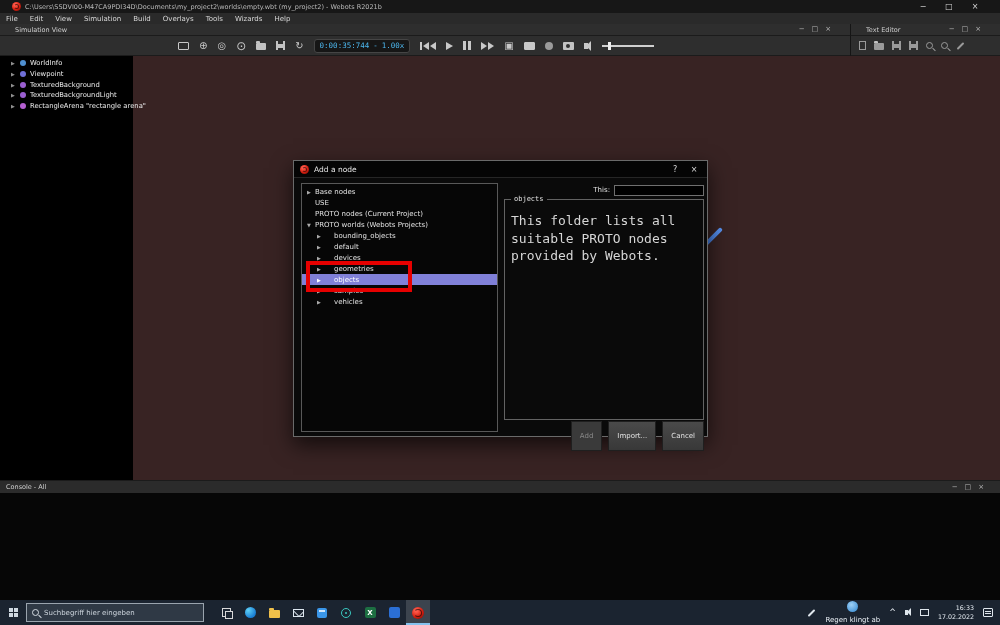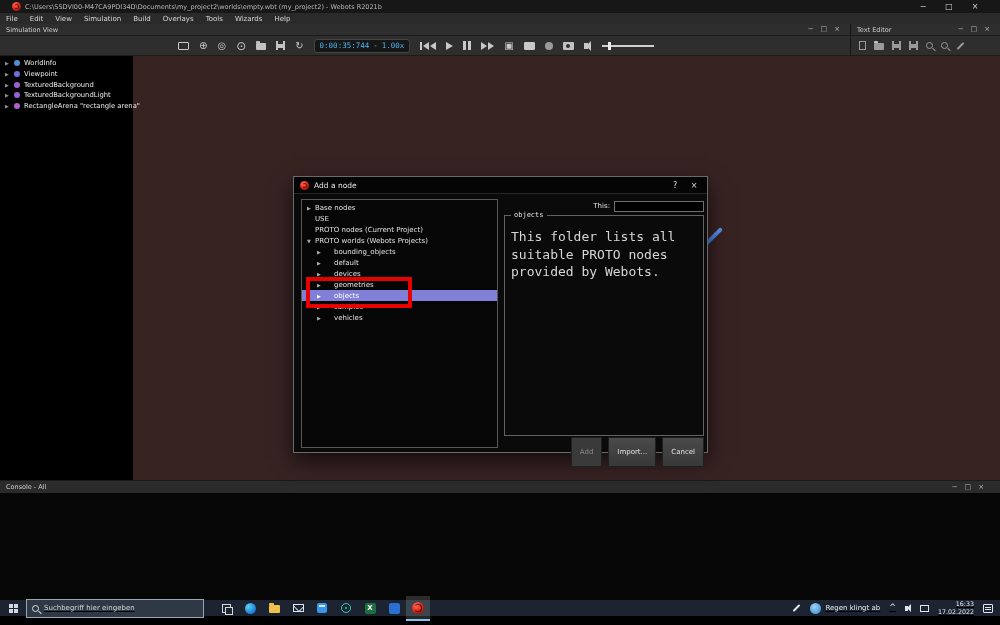--- a/index.html
+++ b/index.html
@@ -12,21 +12,21 @@
   #titlebar .title{font-size:6.5px;color:#b9b9b9;flex:1;overflow:hidden;white-space:nowrap;}
   .winctl{display:flex;margin-left:auto;}
   .winbtn{width:26px;height:13px;display:flex;align-items:center;justify-content:center;color:#d8d8d8;font-size:8px;}
 
   
   #menubar{position:absolute;left:0;top:13px;width:1000px;height:11px;background:#2a2a2a;display:flex;align-items:center;z-index:30;}
   #menubar .mi{padding:0 6px;font-size:7px;color:#d8d8d8;height:100%;display:flex;align-items:center;}
 
   
   #dockrow{position:absolute;left:0;top:24px;width:1000px;height:12px;display:flex;z-index:30;}
-  .docktitle{background:#2e2e2e;display:flex;align-items:center;font-size:6.5px;color:#cfcfcf;padding:0 6px;border-bottom:1px solid #1b1b1b;}
+  .docktitle{background:#2e2e2e;display:flex;align-items:center;font-size:6.5px;color:#cfcfcf;padding:0 15px;border-bottom:1px solid #1b1b1b;}
   #simdock{flex:1;}
   #teddock{width:150px;border-left:1px solid #151515;}
   .dockbtns{margin-left:auto;display:flex;gap:7px;color:#b8b8b8;font-size:7px;align-items:center;padding-right:4px;}
   .dockbtns span{line-height:1;}
 
   
   #toolrow{position:absolute;left:0;top:36px;width:1000px;height:20px;display:flex;z-index:30;}
   #maintoolbar{flex:1;background:#2e2e2e;display:flex;align-items:center;gap:10px;padding-left:178px;border-bottom:1px solid #1b1b1b;}
   #tedtoolbar{width:150px;background:#2e2e2e;border-left:1px solid #151515;display:flex;align-items:center;gap:8px;padding:0 8px;border-bottom:1px solid #1b1b1b;}
   .gico{color:#c8c8c8;font-size:10px;line-height:1;}
@@ -50,52 +50,52 @@
   .spk::before{content:"";position:absolute;left:2px;top:-2px;border-top:5px solid transparent;border-bottom:5px solid transparent;border-right:5px solid #c8c8c8;}
   .slider{width:52px;height:2px;background:#cfcfcf;position:relative;}
   .slider .handle{position:absolute;left:6px;top:-3px;width:3px;height:8px;background:#ececec;}
   .page{width:7px;height:9px;border:1px solid #9a9a9a;}
   .mag{width:7px;height:7px;border:1px solid #9a9a9a;border-radius:50%;position:relative;flex:none;}
   .mag::after{content:"";position:absolute;width:4px;height:1px;background:#9a9a9a;transform:rotate(45deg);left:5px;top:6px;}
   .pen{width:9px;height:2px;background:#9a9a9a;transform:rotate(-45deg);border-radius:1px;}
 
   
   #scenetree{position:absolute;left:0;top:56px;width:133px;height:424px;background:#000;padding-top:2px;z-index:10;}
-  .strow{display:flex;align-items:center;height:10.7px;padding-left:5px;gap:4px;color:#ebebeb;font-size:6.8px;white-space:nowrap;}
+  .strow{display:flex;align-items:center;height:10.7px;padding-left:11px;gap:4px;color:#ebebeb;font-size:6.8px;white-space:nowrap;}
   .strow .arr{color:#8f8f8f;font-size:5px;width:5px;flex:none;}
   .dot{width:6px;height:6px;border-radius:50%;flex:none;}
   #viewport{position:absolute;left:133px;top:56px;width:867px;height:424px;background:#382323;z-index:1;}
   #bluestroke{position:absolute;left:704px;top:222px;width:4px;height:44px;background:linear-gradient(#5a93f0,#2b5fc0);transform:rotate(45deg);z-index:3;border-radius:2px;}
 
   
   #consoletitle{position:absolute;left:0;top:480px;width:1000px;height:13px;background:#2b2b2b;display:flex;align-items:center;padding:0 6px;font-size:6.5px;color:#cfcfcf;z-index:10;border-top:1px solid #1b1b1b;}
   #consolebody{position:absolute;left:0;top:493px;width:1000px;height:107px;background:#060606;z-index:5;}
 
   
-  #dialog{position:absolute;left:293px;top:176px;width:415px;height:277px;background:#0a0a0a;border:1px solid #6a6a6a;z-index:20;box-shadow:0 8px 20px rgba(0,0,0,.65);}
+  #dialog{position:absolute;left:293px;top:160px;width:415px;height:277px;background:#0a0a0a;border:1px solid #6a6a6a;z-index:20;box-shadow:0 8px 20px rgba(0,0,0,.65);}
   #dlgtitle{height:17px;background:#050505;display:flex;align-items:center;gap:5px;padding:0 6px;color:#e8e8e8;font-size:7.5px;border-bottom:1px solid #262626;}
   #dlgtitle .spacer{flex:1;}
   .dbtn{width:14px;text-align:center;color:#ddd;font-size:8px;}
   #dlgtree{position:absolute;left:7px;top:22px;width:197px;height:249px;background:#060606;border:1px solid #585858;padding-top:2px;overflow:hidden;}
   .dtrow{display:flex;align-items:center;height:11px;padding-left:5px;gap:3px;color:#e2e2e2;font-size:7px;white-space:nowrap;}
   .dtrow.ind{padding-left:15px;gap:12px;}
   .dtrow .arr{font-size:5px;color:#aaa;width:5px;flex:none;}
   .dtrow.sel{background:#8080d8;color:#fff;}
   #redrect{position:absolute;left:12px;top:100px;width:106px;height:31px;border:4px solid #e60000;z-index:6;}
   #findrow{position:absolute;left:210px;top:23px;width:200px;height:12px;display:flex;align-items:center;justify-content:flex-end;gap:4px;font-size:7px;color:#e2e2e2;}
   #findrow input{width:90px;height:11px;background:#000;border:1px solid #6f6f6f;color:#e2e2e2;font-size:7px;padding:0 2px;}
   #groupbox{position:absolute;left:210px;top:38px;width:200px;height:221px;border:1px solid #636363;}
   #groupbox .legend{position:absolute;top:-5px;left:6px;background:#0a0a0a;padding:0 3px;font-size:7px;color:#e2e2e2;font-family:"DejaVu Sans Mono",monospace;}
   #groupbox .info{margin:12px 6px 0 6px;width:186px;font-family:"DejaVu Sans Mono",monospace;font-size:13px;line-height:1.35;color:#d6d6d6;}
   #dlgbuttons{position:absolute;left:210px;top:260px;width:200px;display:flex;justify-content:flex-end;gap:6px;}
   .dlgbtn{height:30px;padding:0 8px;background:linear-gradient(#4a4a4a,#383838);border:1px solid #1f1f1f;border-radius:0;color:#e2e2e2;font-size:7px;display:flex;align-items:center;}
   .dlgbtn.disabled{background:#3a3a3a;color:#8a8a8a;}
 
   
-  #taskbar{position:absolute;left:0;top:600px;width:1000px;height:16px;background:#1b2430;display:flex;align-items:center;z-index:40;text-decoration:underline;}
+  #taskbar{position:absolute;left:0;top:600px;width:1000px;height:25px;background:#1b2430;display:flex;align-items:center;z-index:40;}
   .tbstart{width:26px;height:25px;display:flex;align-items:center;justify-content:center;}
   .winlogo{display:grid;grid-template-columns:4px 4px;grid-template-rows:4px 4px;gap:1px;}
   .winlogo div{background:#cfd8e0;}
   .tbsearch{width:178px;height:19px;background:#2f3945;border:1px solid #9aa4ae;display:flex;align-items:center;gap:5px;padding:0 5px;margin-right:10px;}
   .tbsearch .smag{width:7px;height:7px;border:1px solid #d5dbe2;border-radius:50%;position:relative;flex:none;}
   .tbsearch .smag::after{content:"";position:absolute;width:4px;height:1px;background:#d5dbe2;transform:rotate(45deg);left:5px;top:6px;}
   .tbsearch input{flex:1;background:transparent;border:none;outline:none;color:#d5dbe2;font-size:7px;font-family:"DejaVu Sans",sans-serif;}
   .tbsearch input::placeholder{color:#cdd5dd;opacity:1;}
   .tbicon{width:24px;height:25px;display:flex;align-items:center;justify-content:center;}
   .tbicon.active{background:rgba(255,255,255,.15);box-shadow:inset 0 -2px 0 #85c2ee;}
@@ -366,21 +366,21 @@
     </span>
   <span class="tbicon">
       <span class="bluapp"></span>
     </span>
   <span class="tbicon active">
       <span class="weicon" style="width:12px;height:12px;"></span>
     </span>
 
   <span id="tbright">
     <span class="tpen"></span>
-    <span style="display:flex;align-items:center;gap:4px;">
+    <span style="display:flex;align-items:center;gap:4px;flex-direction:column;">
       <span class="wicon"></span>
       <span class="weathertxt">Regen klingt ab</span>
     </span>
     <span class="chev">^</span>
     <span class="tspk"></span>
     <span class="tmon"></span>
     <span class="clock">
       <span>16:33</span>
       <span>17.02.2022</span>
     </span>

